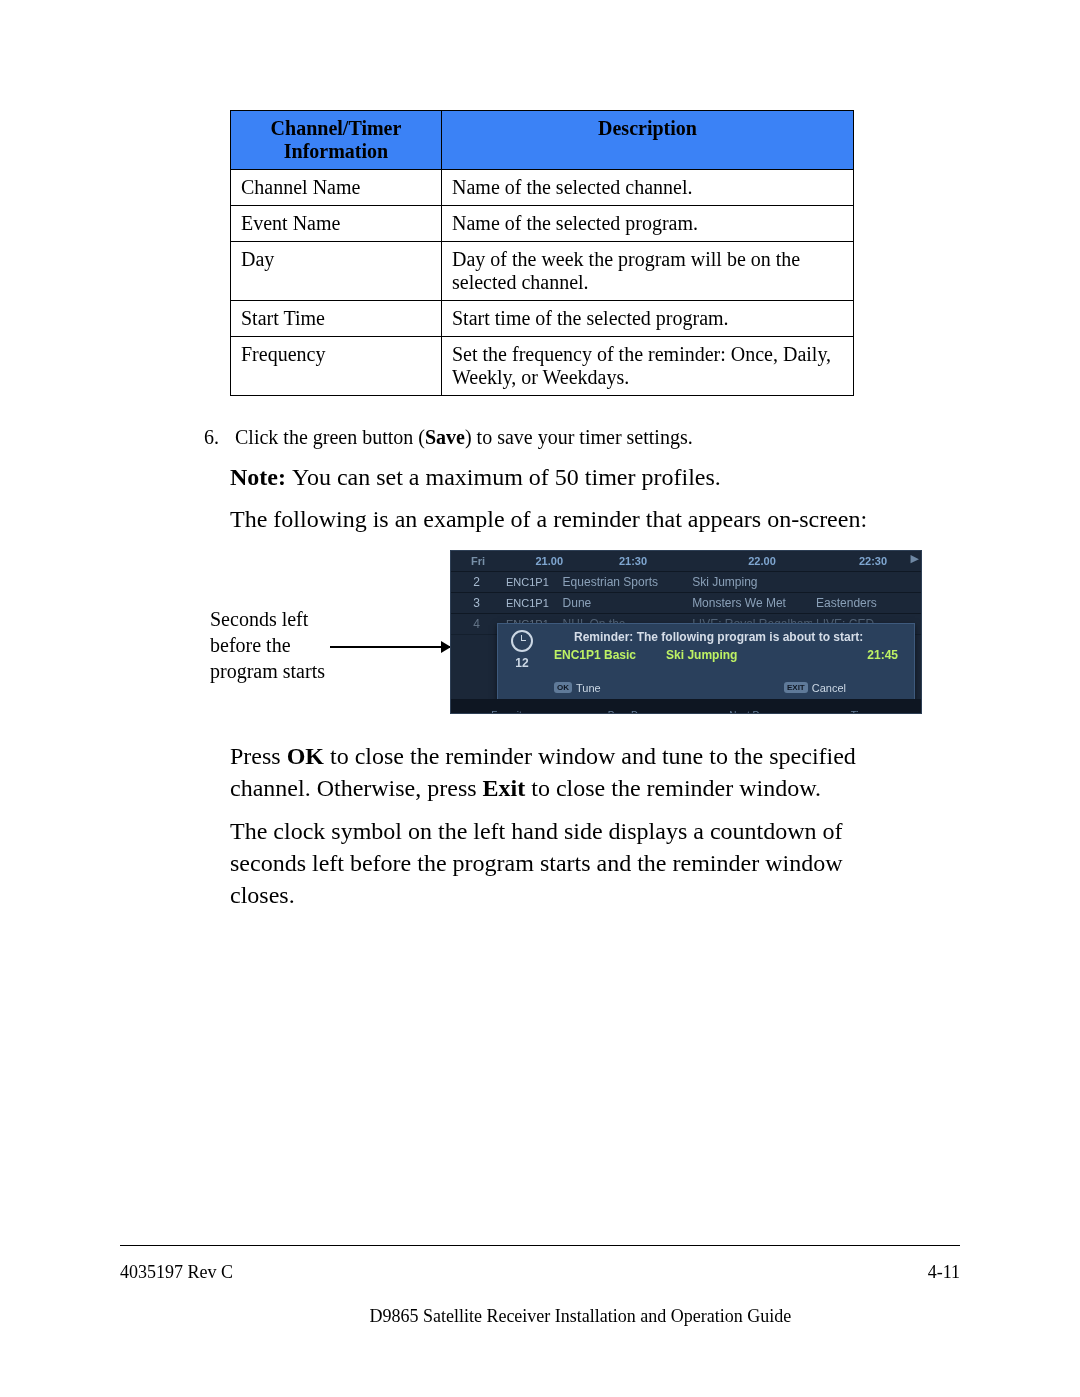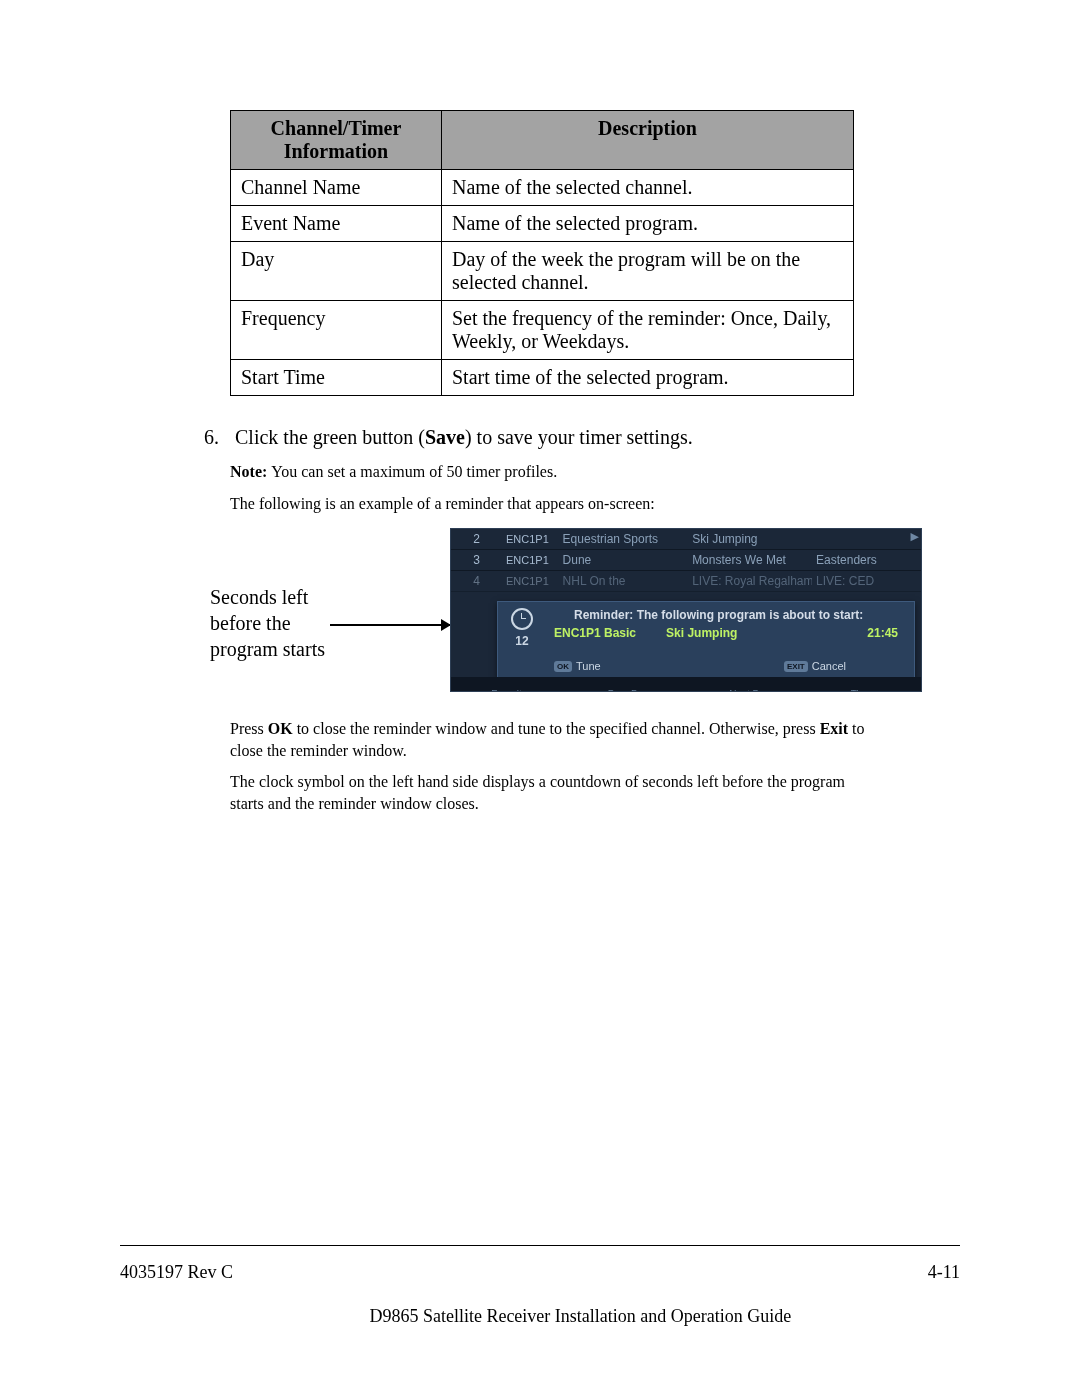--- a/index.html
+++ b/index.html
@@ -22,38 +22,38 @@
     margin-left: 110px;
     font-size: 20px;
   }
   table.info th, table.info td {
     border: 1px solid #000;
     padding: 6px 10px;
     vertical-align: top;
     text-align: left;
   }
   table.info th {
-    background: #a3a3a3;
+    background: #3b82f6;
     font-weight: bold;
     text-align: center;
   }
   .step {
     margin: 28px 0 0 110px;
     font-size: 20px;
     line-height: 1.35;
   }
   .step-num {
     display: inline-block;
     width: 26px;
     margin-left: -26px;
     text-align: left;
   }
   .sub {
     margin: 10px 0 0 110px;
-    font-size: 16px;
+    font-size: 24px;
     line-height: 1.35;
     max-width: 640px;
     font-family: Liberation Serif, serif;
   }
   .bold { font-weight: bold; }
 
   
   .figwrap {
     position: relative;
     margin: 14px 0 0 90px;
@@ -199,26 +199,26 @@
         </tr>
       <tr>
           <td>Event Name</td>
           <td>Name of the selected program.</td>
         </tr>
       <tr>
           <td>Day</td>
           <td>Day of the week the program will be on the selected channel.</td>
         </tr>
       <tr>
+          <td>Start Time</td>
+          <td>Start time of the selected program.</td>
+        </tr>
+      <tr>
           <td>Frequency</td>
           <td>Set the frequency of the reminder: Once, Daily, Weekly, or Weekdays.</td>
-        </tr>
-      <tr>
-          <td>Start Time</td>
-          <td>Start time of the selected program.</td>
         </tr>
     </tbody>
   </table>
 
   <div class="step">
     <span class="step-num">6.</span>
     <span>Click the green button (</span><span class="bold">Save</span><span>) to save your timer settings.</span>
   </div>
 
   <div class="sub">
@@ -226,20 +226,27 @@
   </div>
 
   <div class="sub">The following is an example of a reminder that appears on-screen:</div>
 
   <div class="figwrap" style="height:180px;">
     <div class="callout">Seconds left before the program starts</div>
     <div class="arrow"></div>
 
     <div class="tv">
       <div class="tvright-arrow">▶</div>
+      <div class="tvrow tvheader">
+        <div class="tvcell col-day">Fri</div>
+        <div class="tvcell" style="width:54px; text-align:right; color:#7fa6d0;">21.00</div>
+        <div class="tvcell" style="width:124px; text-align:center;">21:30</div>
+        <div class="tvcell" style="width:118px; text-align:center;">22.00</div>
+        <div class="tvcell" style="flex:1; text-align:center;">22:30</div>
+      </div>
       <div class="tvrow">
         <div class="tvcell col-day" style="color:#a6bad0;">2</div>
         <div class="tvcell col-ch">ENC1P1</div>
         <div class="tvcell col1">Equestrian Sports</div>
         <div class="tvcell col2">Ski Jumping</div>
         <div class="tvcell col3"></div>
       </div>
       <div class="tvrow">
         <div class="tvcell col-day" style="color:#a6bad0;">3</div>
         <div class="tvcell col-ch">ENC1P1</div>

